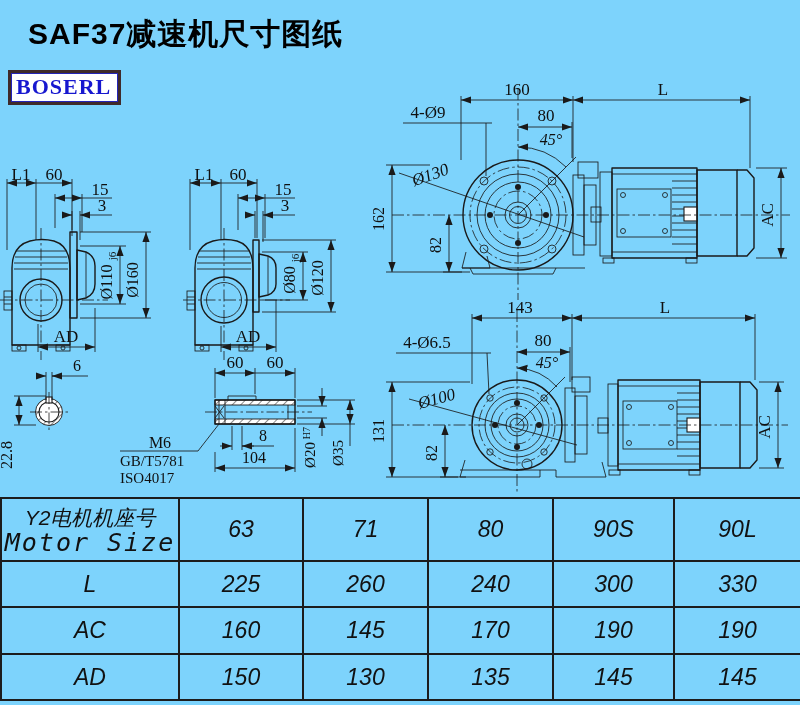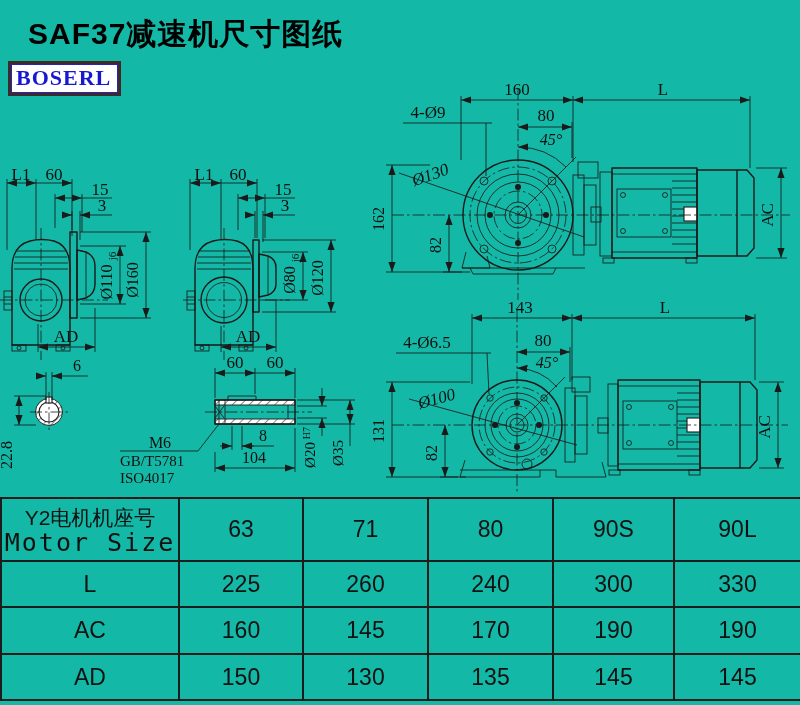--- a/index.html
+++ b/index.html
@@ -1,37 +1,37 @@
 <!DOCTYPE html>
 <html><head>
 <meta charset="utf-8">
 <style>
   html,body{margin:0;padding:0;background:#fff;}
-  .sheet{position:relative;width:800px;height:705px;background:#14b8a6;overflow:hidden;
+  .sheet{position:relative;width:800px;height:705px;background:#7dd3fc;overflow:hidden;
          font-family:"Liberation Serif",serif;color:#111;}
   .title{position:absolute;left:28px;top:14px;font-family:"Liberation Sans",sans-serif;
          font-weight:bold;font-size:30px;letter-spacing:1px;color:#000;}
-  .logo{position:absolute;left:8px;top:61px;border:3px solid #3f2a2a;background:#fff;}
+  .logo{position:absolute;left:8px;top:70px;border:3px solid #3f2a2a;background:#fff;}
   .logo-inner{display:block;border:1px solid #2424b8;padding:0 6px 1px 4px;
               font:bold 22px "Liberation Serif",serif;color:#1717cf;letter-spacing:1px;}
   svg.draw{position:absolute;left:0;top:0;}
   svg .o{stroke:#1a1a1a;stroke-width:1.4;fill:none;stroke-linejoin:round;}
   svg .t{stroke:#1a1a1a;stroke-width:0.85;fill:none;}
   svg .dm{stroke:#1a1a1a;stroke-width:0.85;fill:none;}
   svg .cl{stroke:#1a1a1a;stroke-width:0.8;fill:none;stroke-dasharray:12 3 2.5 3;}
   svg .hp{fill:url(#hp);stroke:#1a1a1a;stroke-width:0.9;}
   svg .wh{fill:#fff;stroke:#1a1a1a;stroke-width:1.1;}
   svg .dot{fill:#1a1a1a;stroke:none;}
   svg text{fill:#101010;font-family:"Liberation Serif",serif;}
   .d17{font-size:17px;} .d16{font-size:16px;} .d15{font-size:15px;}
   .d11{font-size:11px;} .d10{font-size:10px;} .it{font-style:italic;}
   table.dims{position:absolute;left:0;top:497px;width:800px;border-collapse:collapse;
              table-layout:fixed;text-align:center;color:#111;}
   table.dims td{border:2px solid #1c1c1c;padding:0;vertical-align:middle;
-                font-family:"Liberation Sans",sans-serif;}
+                font-family:"Liberation Sans",sans-serif;font-style:italic;}
   .hcn{font-size:21px;line-height:26px;}
   .hen{font-family:"DejaVu Sans Mono",monospace;font-size:25px;letter-spacing:2px;line-height:24px;}
   .num{font-size:23px;}
 </style>
 </head>
 <body>
 
 <div class="sheet">
 
   <div class="title">SAF37减速机尺寸图纸</div>

